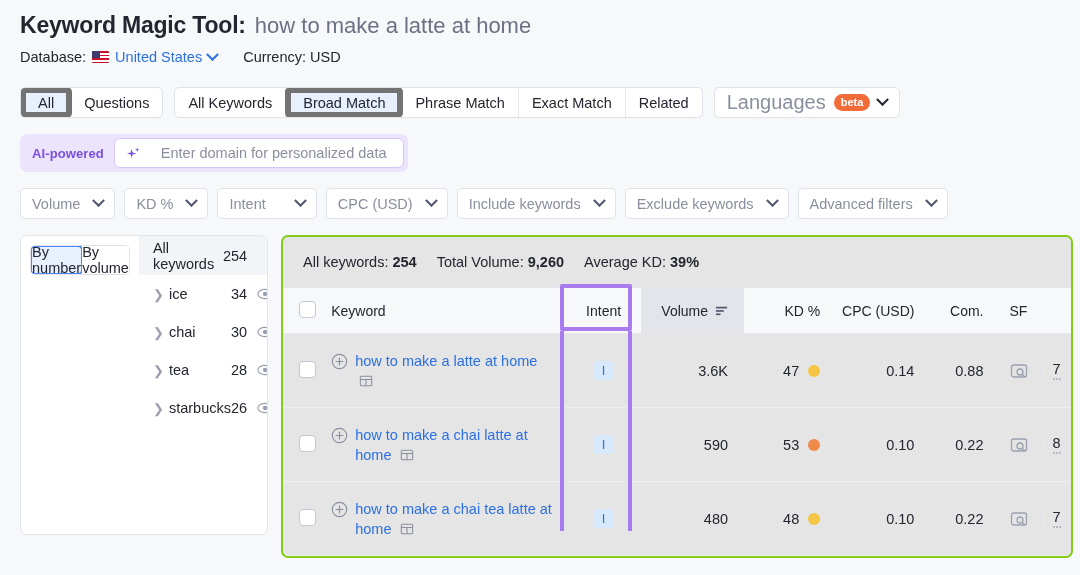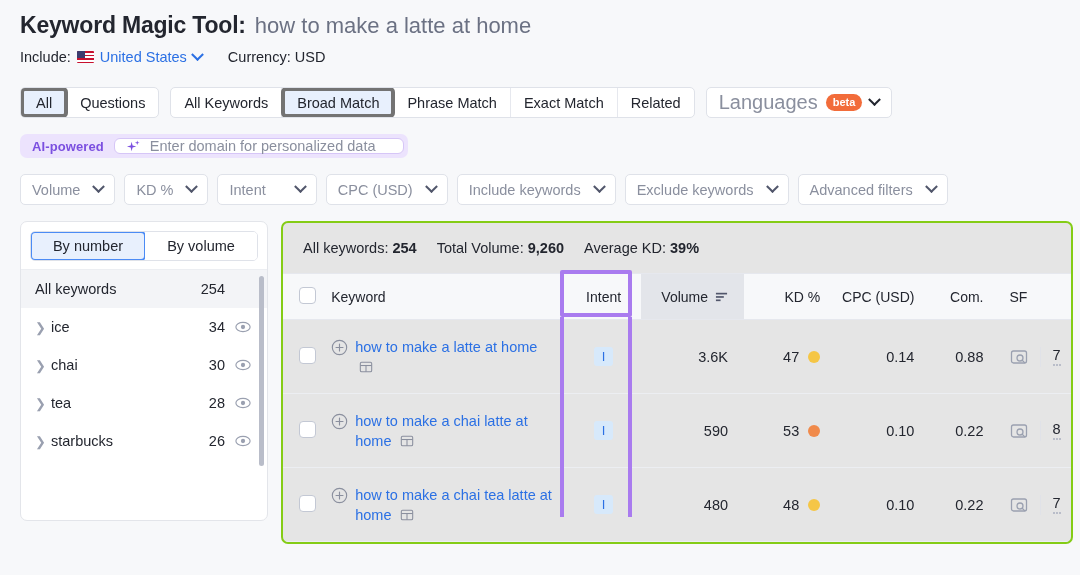--- a/index.html
+++ b/index.html
@@ -29,46 +29,46 @@
   .chev-blue { color: #2b70e4; }
   .chev-gray { color: #51566b; }
   .chev-dark { color: #23262f; }
 
   
   .tabs-row { display: flex; align-items: center; gap: 11px; padding: 22px 0 0 20px; }
   .tabgroup { display: flex; background: #fff; border: 1px solid #dfe2e9; border-radius: 5px; height: 31px; overflow: hidden; }
   .tab { display: flex; align-items: center; padding: 0 13px; font-size: 14.5px; color: #23262f;
          cursor: pointer; border-right: 1px solid #e6e8ee; white-space: nowrap; }
   .tab:last-child { border-right: none; }
-  .tab.active { background: #e8f0fd; border: 4px solid #737373; border-radius: 5px; margin: -1px; padding: 0 12px; font-weight: normal; }
+  .tab.active { background: #e8f0fd; border: 6px solid #737373; border-radius: 5px; margin: -1px; padding: 0 12px; font-weight: normal; }
   .lang-box { display: flex; align-items: center; gap: 8px; background: #fff; border: 1px solid #dfe2e9;
               border-radius: 5px; height: 31px; padding: 0 12px; cursor: pointer; }
   .lang-label { font-size: 20px; color: #8a8f9e; }
   .beta { background: #f26c3a; color: #fff; font-size: 11px; font-weight: bold; border-radius: 9px; padding: 2px 7px 3px; }
 
   
   .ai-row { padding: 16px 0 0 20px; }
   .ai-wrap { display: inline-flex; align-items: center; background: #ece3fd; border-radius: 7px; padding: 4px; }
   .ai-label { font-size: 13px; font-weight: bold; color: #7b4fe0; padding: 0 10px 0 8px; letter-spacing: 0.1px; }
-  .ai-input { display: flex; align-items: center; gap: 9px; background: #fff; border: 1px solid #d6c6f7;
-              border-radius: 6px; height: 16px; padding: 0 14px 0 11px; width: 290px; }
+  .ai-input { display: flex; align-items: center; gap: 20px; background: #fff; border: 1px solid #d6c6f7;
+              border-radius: 6px; height: 30px; padding: 0 14px 0 11px; width: 290px; }
   .ai-placeholder { font-size: 14.5px; color: #8a8f9e; }
 
   
   .filters { display: flex; gap: 9px; padding: 16px 0 0 20px; }
   .filter { display: flex; align-items: center; justify-content: space-between; gap: 14px;
             background: #fff; border: 1px solid #dfe2e9; border-radius: 5px; height: 31px;
             padding: 0 11px; font-size: 14.5px; color: #8a8f9e; cursor: pointer; white-space: nowrap; }
 
   
   .content { display: flex; gap: 13px; padding: 16px 7px 0 20px; }
 
   
   .sidebar { width: 248px; background: #fff; border: 1px solid #e3e5ea; border-radius: 7px;
-             height: 300px; overflow: hidden; display: flex; flex-direction: column; }
+             height: 300px; overflow: hidden; display: flex; }
   .seg-wrap { padding: 9px 9px 8px; }
   .seg { display: flex; border: 1px solid #dfe2e9; border-radius: 5px; overflow: hidden; height: 30px; }
   .seg-btn { flex: 1; display: flex; align-items: center; justify-content: center; font-size: 14.5px;
              color: #23262f; cursor: pointer; background: #fff; }
   .seg-btn.active { background: #e8f0fd; border: 2px solid #4b8bf5; border-radius: 5px; margin: -1px; }
   .kw-list { flex: 1; position: relative; border-top: 1px solid #eceef2; }
   .kw-row { display: flex; align-items: center; height: 38px; padding: 0 16px 0 14px; font-size: 14.5px; cursor: pointer; }
   .kw-row.all { background: #f3f4f7; }
   .kw-arrow { width: 16px; color: #9aa0b0; font-size: 13px; flex: 0 0 16px; }
   .kw-name { flex: 1; color: #23262f; }
@@ -139,21 +139,21 @@
 
 <div class="page">
 
   <div class="header">
     <div class="title-line">
       <span class="title-main">Keyword Magic Tool:</span>
       <span class="title-query">how to make a latte at home</span>
     </div>
     <div class="subline">
       <div class="db-group">
-        <span>Include:</span>
+        <span>Database:</span>
         <span class="flag"></span>
         <span class="db-link">United States</span>
         <span class="chev chev-blue"></span>
       </div>
       <span>Currency: USD</span>
     </div>
   </div>
 
   <div class="tabs-row">
     <div class="tabgroup">

